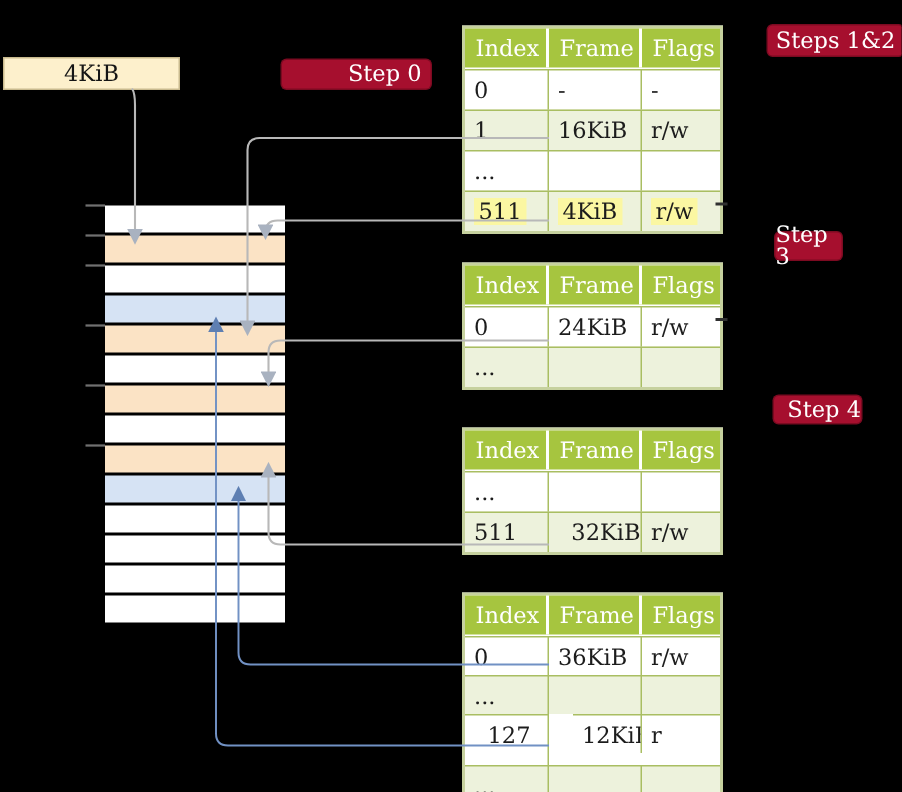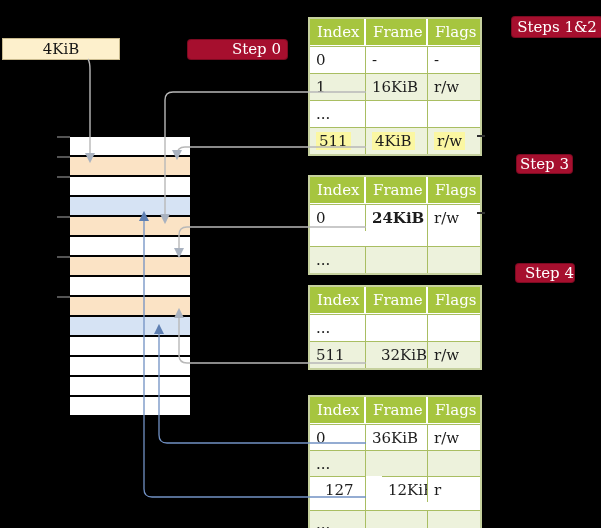--- a/index.html
+++ b/index.html
@@ -15,21 +15,21 @@
     font-size:15px;color:#151515;z-index:2;
   }
   
   .badge{
     position:absolute;background:#a60f2e;color:#fff;border-radius:3px;
     display:flex;align-items:center;justify-content:center;
     font-size:15px;line-height:1;z-index:2;box-shadow:0 0 0 1px #7c0a21;
   }
   .badge-0{left:188px;top:40px;width:61px;height:19px;padding-left:38px;}
   .badge-1{left:512px;top:17px;width:90px;height:20px;}
-  .badge-2{left:517px;top:155px;width:55px;height:18px;}
+  .badge-2{left:517px;top:155px;width:44px;height:18px;}
   .badge-3{left:516px;top:264px;width:58px;height:18px;justify-content:flex-end;}
   
   .mem-cell{position:absolute;left:70px;width:120px;height:18px;z-index:1;}
   
   .pt{
     position:absolute;left:308px;border:2px solid #c6d19e;background:#fff;z-index:2;
   }
   .pt-0{top:17px;} .pt-1{top:175px;} .pt-2{top:285px;} .pt-3{top:395px;}
   .pt-header{display:grid;grid-template-columns:56px 62px 52px;background:#a6c53f;border-bottom:1px solid #fff;}
   .hcell{
@@ -116,21 +116,21 @@
     </div>
   </div>
 <div class="pt pt-1">
     <div class="pt-header">
       <div class="hcell">Index</div>
       <div class="hcell">Frame</div>
       <div class="hcell">Flags</div>
     </div>
     <div class="pt-row shade-white">
       <div class="cell shade-white" style="height: 27px;">0</div>
-      <div class="cell shade-white" style="height: 42px; font-weight: bold;">24KiB</div>
+      <div class="cell shade-white" style="height: 27px;">24KiB</div>
       <div class="cell shade-white" style="height: 27px;">r/w</div>
     </div>
     <div class="pt-row shade-green">
       <div class="cell shade-green" style="height: 27px;">...</div>
       <div class="cell shade-green" style="height: 27px;"></div>
       <div class="cell shade-green" style="height: 27px;"></div>
     </div>
   </div>
 <div class="pt pt-2">
     <div class="pt-header">

